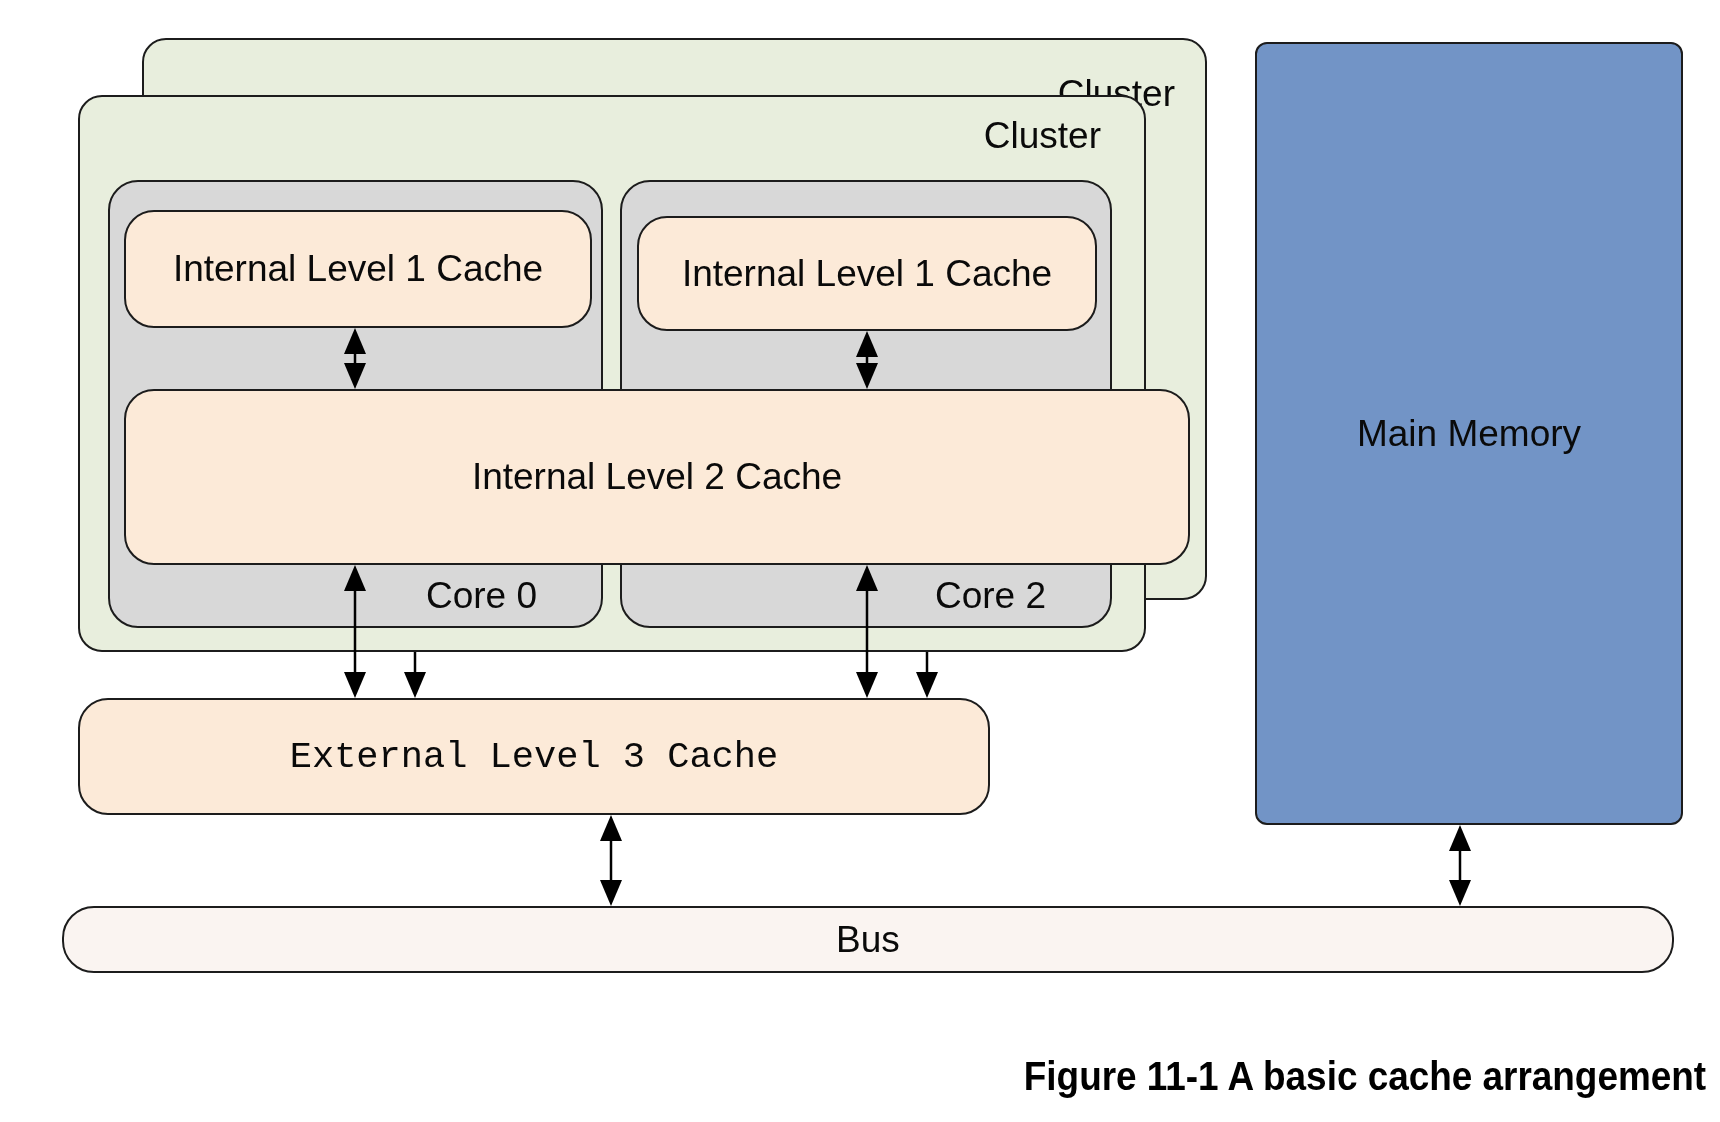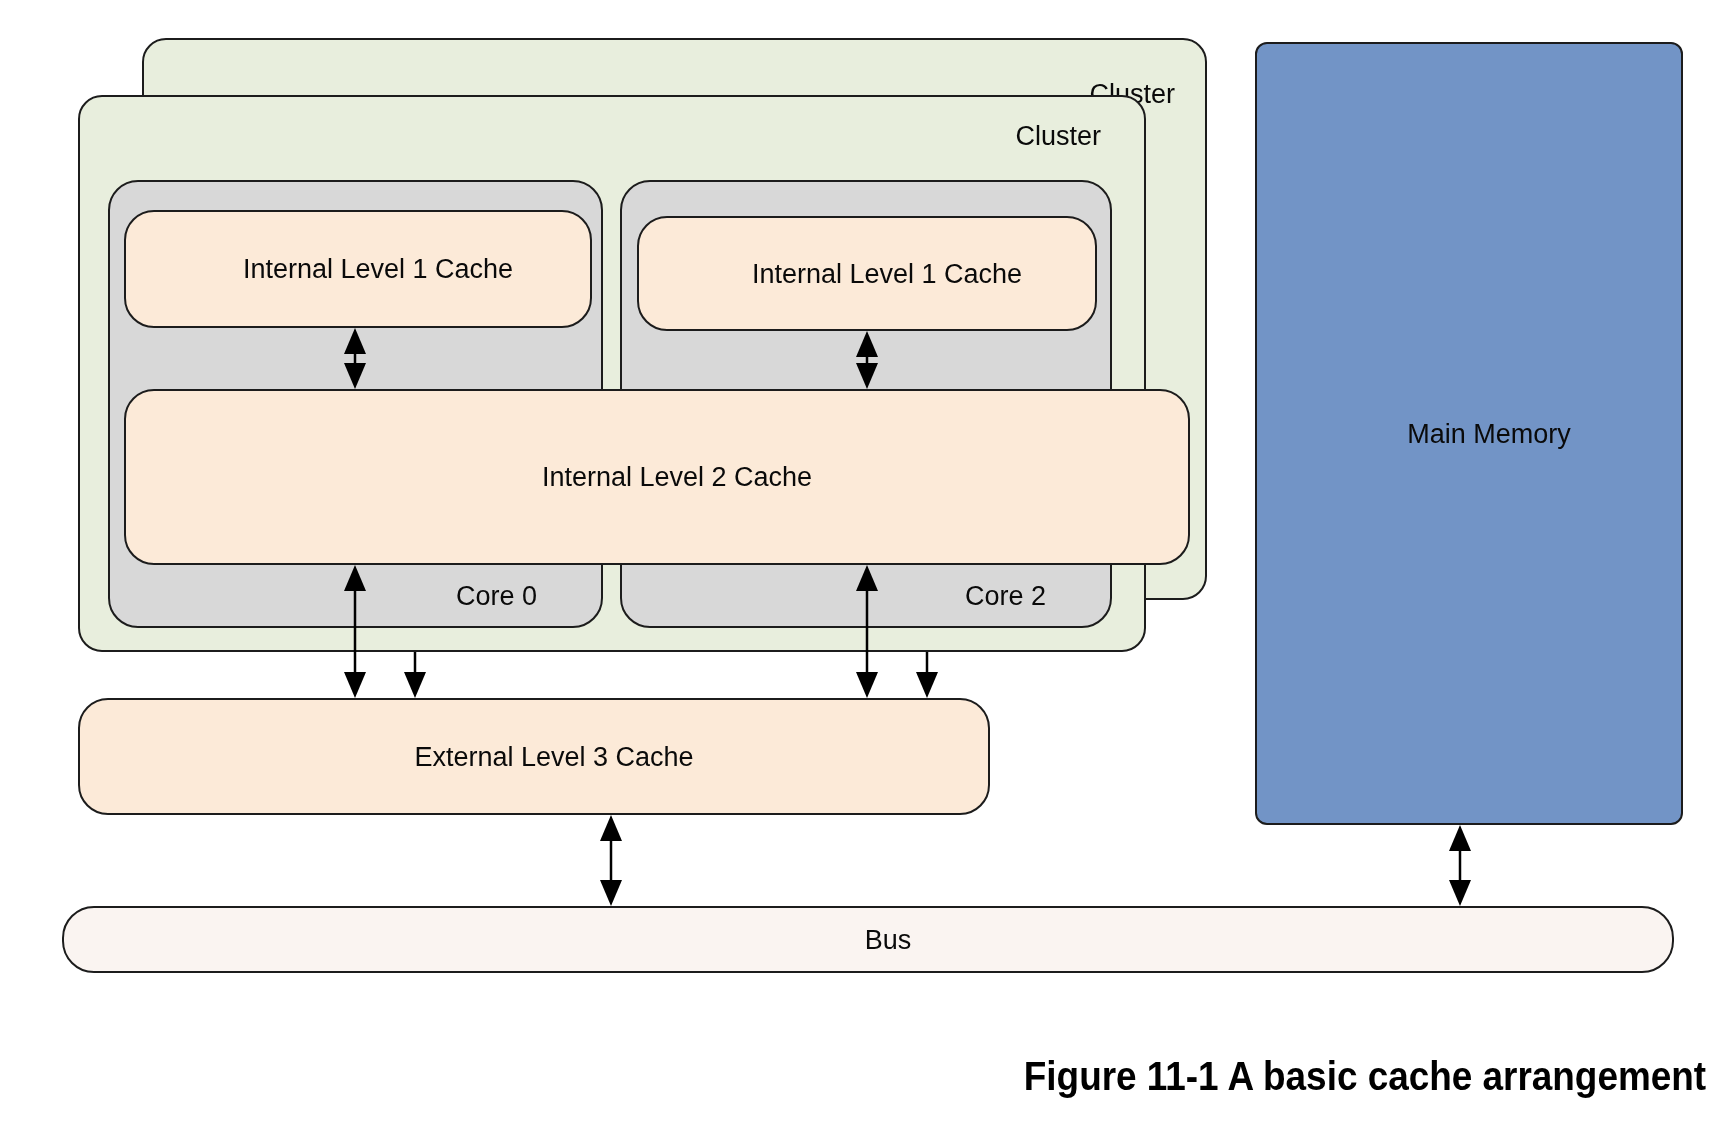--- a/index.html
+++ b/index.html
@@ -4,22 +4,22 @@
 <style>
   html,body{margin:0;padding:0;background:#ffffff;}
   #canvas{
     position:relative;width:1720px;height:1122px;background:#ffffff;overflow:hidden;
     font-family:"Liberation Sans","DejaVu Sans",sans-serif;color:#0a0a0a;
   }
   .box{position:absolute;box-sizing:border-box;border:2px solid #1c1c1c;}
   .cluster{background:#e8eedd;border-radius:24px;}
   .core{background:#d8d8d8;border-radius:30px;}
   .cache{background:#fcead8;border-radius:30px;}
-  .lbl{font-size:27px;line-height:40px;white-space:nowrap;}
-  .center-lbl{display:flex;align-items:center;justify-content:center;width:100%;height:100%;margin-left:20px;}
+  .lbl{font-size:37px;line-height:40px;white-space:nowrap;}
+  .center-lbl{display:flex;align-items:center;justify-content:center;width:100%;height:100%;}
   #cluster-back-label{position:absolute;top:34px;right:30px;}
   #cluster-front-label{position:absolute;top:19px;right:43px;}
   .core-label{position:absolute;bottom:10px;right:64px;}
   #l3{background:#fcead8;border-radius:30px;}
   #bus{background:#faf4f1;border-radius:32px;}
   #main-memory{background:#7294c6;border-radius:12px;}
   #arrow-layer{position:absolute;left:0;top:0;z-index:20;pointer-events:none;}
   #figure-caption{
     position:absolute;right:14px;top:1053px;font-size:41px;font-weight:bold;
     white-space:nowrap;transform:scaleX(0.9);transform-origin:100% 50%;color:#000;
@@ -51,21 +51,21 @@
 
     <div class="box cache" style="left:557px;top:119px;width:460px;height:115px;">
       <div class="lbl center-lbl">Internal Level 1 Cache</div>
     </div>
 
     <div class="box cache" style="left:44px;top:292px;width:1066px;height:176px;">
       <div class="lbl center-lbl">Internal Level 2 Cache</div>
     </div>
   </div>
 
-  <div id="l3" class="box" style="left:78px;top:698px;width:912px;height:117px;">
+  <div id="l3" class="box" style="left:78px;top:698px;width:912px;height:117px;font-family:Liberation Mono, monospace;">
     <div class="lbl center-lbl">External Level 3 Cache</div>
   </div>
 
   <div id="bus" class="box" style="left:62px;top:906px;width:1612px;height:67px;">
     <div class="lbl center-lbl">Bus</div>
   </div>
 
   <div id="main-memory" class="box" style="left:1255px;top:42px;width:428px;height:783px;">
     <div class="lbl center-lbl">Main Memory</div>
   </div>

